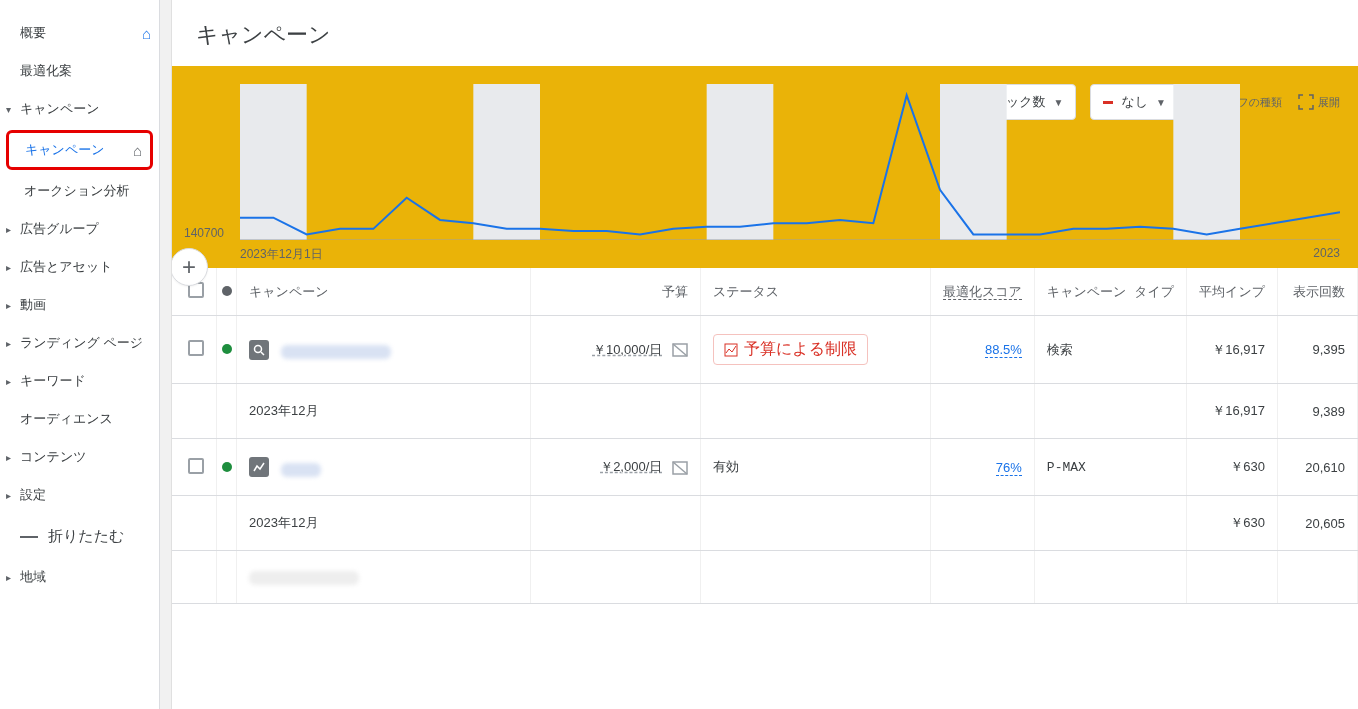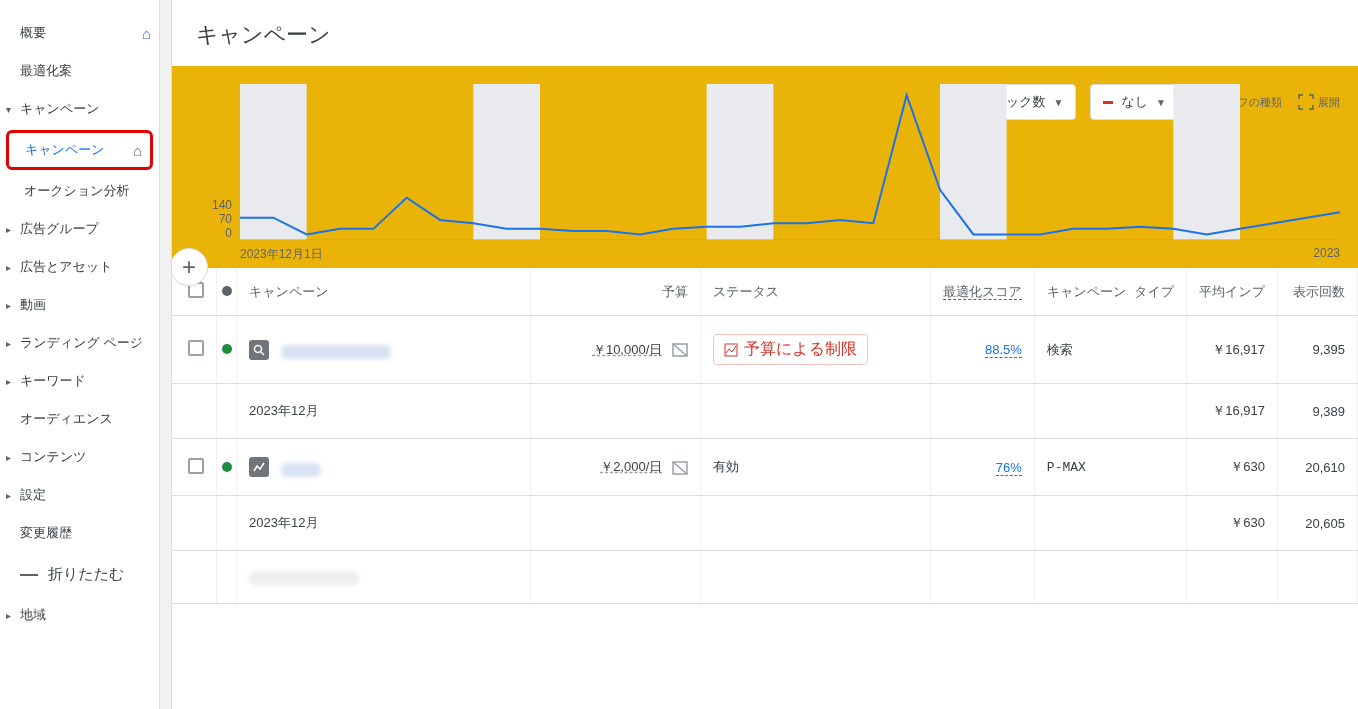--- a/index.html
+++ b/index.html
@@ -137,24 +137,23 @@
     }
     .ctrl-label svg { width: 20px; height: 16px; }
     
     .chart-body {
       display: flex;
       height: 180px;
     }
     .y-axis {
       width: 50px;
       display: flex;
-      flex-direction: column;
-      justify-content: flex-end;
+      justify-content: center;
       align-items: flex-end;
-      padding-right: 8px;
+      padding-right: 22px;
       padding-bottom: 24px;
       font-size: 12px;
       color: #5f6368;
     }
     .plot {
       flex: 1;
       position: relative;
     }
     .plot svg {
       width: 100%;
@@ -354,23 +353,20 @@
   <div class="sidebar-item">
     <span>オーディエンス</span>
   </div>
   <div class="sidebar-item section">
     <span class="caret">▸</span>
     <span>コンテンツ</span>
   </div>
   <div class="sidebar-item section">
     <span class="caret">▸</span>
     <span>設定</span>
-  </div>
-  <div class="sidebar-item">
-    <span>変更履歴</span>
   </div>
   <div class="collapse-row">
     <span class="line"></span>
     <span>折りたたむ</span>
   </div>
   <div class="sidebar-item section">
     <span class="caret">▸</span>
     <span>地域</span>
   </div>
 </div>

